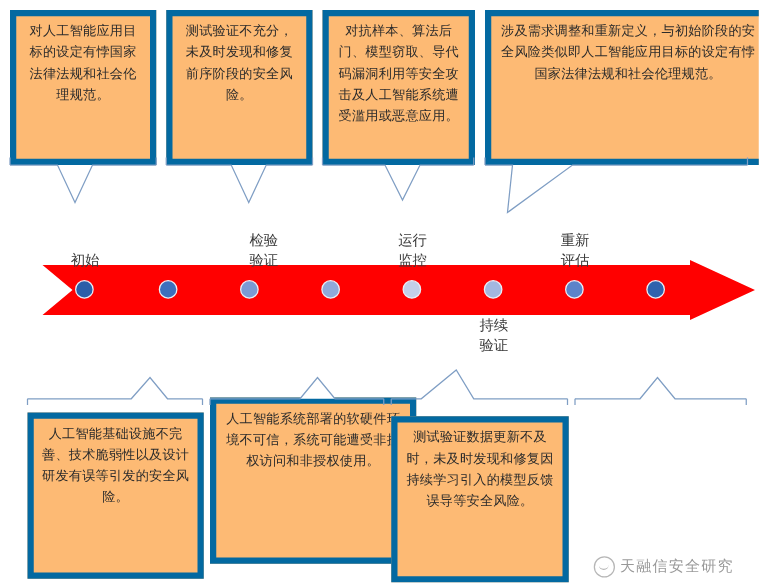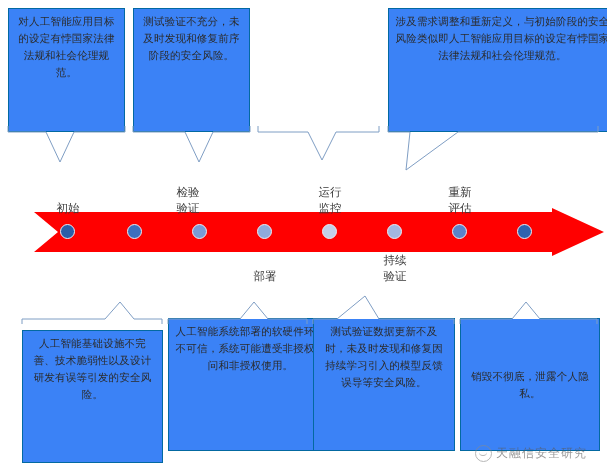--- a/index.html
+++ b/index.html
@@ -9,22 +9,22 @@
     font-family:"DejaVu Sans","Liberation Sans",sans-serif;
     overflow:hidden;
     position:relative;
   }
   #stage{position:relative;width:607px;height:466px;}
 
   
   .callout{
     position:absolute;
     box-sizing:border-box;
-    border:1px solid #0369a1;
-    background:#3b82f6;
+    border:5px solid #0369a1;
+    background:#fdba74;
     color:#2b2b2b;
     font-size:10.5px;
     line-height:17px;
     letter-spacing:.2px;
     text-align:justify;
     text-justify:inter-ideograph;
     padding:4px 6px;
     z-index:3;
   }
   .callout.center{text-align:center;}
@@ -105,39 +105,42 @@
 
   <div class="callout center" style="left:133px;top:8px;width:117px;height:124px;">
     <span class="callout-text">测试验证不充分，未及时发现和修复前序阶段的安全风险。</span>
   </div>
   <svg class="tail" style="left:133px;top:126px;width:120px;height:42px;" viewBox="0 0 120 42">
     <polyline points="0,6 52,6 66,36 80,6 117,6" fill="#ffffff" stroke="#7f9ec4" stroke-width="1"></polyline>
     <line x1="0" y1="6" x2="0" y2="0" stroke="#7f9ec4" stroke-width="1"></line>
     <line x1="117" y1="6" x2="117" y2="0" stroke="#7f9ec4" stroke-width="1"></line>
   </svg>
 
+  <div class="callout" style="left:258px;top:8px;width:122px;height:124px;">
+    <span class="callout-text">对抗样本、算法后门、模型窃取、导代码漏洞利用等安全攻击及人工智能系统遭受滥用或恶意应用。</span>
+  </div>
   <svg class="tail" style="left:258px;top:126px;width:124px;height:42px;" viewBox="0 0 124 42">
     <polyline points="0,6 50,6 64,34 78,6 121,6" fill="#ffffff" stroke="#7f9ec4" stroke-width="1"></polyline>
     <line x1="0" y1="6" x2="0" y2="0" stroke="#7f9ec4" stroke-width="1"></line>
     <line x1="121" y1="6" x2="121" y2="0" stroke="#7f9ec4" stroke-width="1"></line>
   </svg>
 
   <div class="callout" style="left:388px;top:8px;width:229px;height:124px;">
     <span class="callout-text">涉及需求调整和重新定义，与初始阶段的安全风险类似即人工智能应用目标的设定有悖国家法律法规和社会伦理规范。</span>
   </div>
   <svg class="tail" style="left:388px;top:126px;width:213px;height:48px;" viewBox="0 0 213 48">
     <polyline points="0,6 22,6 18,44 70,6 210,6" fill="#ffffff" stroke="#7f9ec4" stroke-width="1"></polyline>
     <line x1="0" y1="6" x2="0" y2="0" stroke="#7f9ec4" stroke-width="1"></line>
     <line x1="210" y1="6" x2="210" y2="0" stroke="#7f9ec4" stroke-width="1"></line>
   </svg>
 
   <div class="stage-label" style="left:36px;top:184px;width:64px;">
     <span>初始</span>
   </div>
-  <div class="stage-label" style="left:156px;top:168px;width:64px;text-align:center;">
+  <div class="stage-label" style="left:179px;top:168px;width:64px;text-align:center;">
     <span>检验
 验证</span>
   </div>
   <div class="stage-label" style="left:298px;top:168px;width:64px;">
     <span>运行
 监控</span>
   </div>
   <div class="stage-label" style="left:428px;top:168px;width:64px;">
     <span>重新
 评估</span>
@@ -149,23 +152,20 @@
 
   <div class="dot" style="left:60px;background:#2b5ea8;"></div>
   <div class="dot" style="left:127px;background:#3d6fbd;"></div>
   <div class="dot" style="left:192px;background:#7b9ad4;"></div>
   <div class="dot" style="left:257px;background:#8fa9da;"></div>
   <div class="dot" style="left:322px;background:#c3cfe9;"></div>
   <div class="dot" style="left:387px;background:#a3b7e0;"></div>
   <div class="dot" style="left:452px;background:#5c83c9;"></div>
   <div class="dot" style="left:517px;background:#2f62ad;"></div>
 
-  <div class="stage-label" style="left:233px;top:252px;width:64px;">
-    <span>部署</span>
-  </div>
   <div class="stage-label" style="left:363px;top:236px;width:64px;">
     <span>持续
 验证</span>
   </div>
 
   <svg class="tail" style="left:22px;top:300px;width:143px;height:24px;" viewBox="0 0 143 24">
     <polyline points="0,19 83,19 98,2 112,19 140,19" fill="#ffffff" stroke="#7f9ec4" stroke-width="1"></polyline>
     <line x1="0" y1="19" x2="0" y2="24" stroke="#7f9ec4" stroke-width="1"></line>
     <line x1="140" y1="19" x2="140" y2="24" stroke="#7f9ec4" stroke-width="1"></line>
   </svg>
@@ -180,31 +180,28 @@
   </svg>
   <div class="callout center" style="left:168px;top:318px;width:165px;height:133px;">
     <span class="callout-text">人工智能系统部署的软硬件环境不可信，系统可能遭受非授权访问和非授权使用。</span>
   </div>
 
   <svg class="tail" style="left:313px;top:294px;width:144px;height:30px;" viewBox="0 0 144 30">
     <polyline points="0,25 24,25 52,2 66,25 141,25" fill="#ffffff" stroke="#7f9ec4" stroke-width="1"></polyline>
     <line x1="0" y1="25" x2="0" y2="30" stroke="#7f9ec4" stroke-width="1"></line>
     <line x1="141" y1="25" x2="141" y2="30" stroke="#7f9ec4" stroke-width="1"></line>
   </svg>
-  <div class="callout center" style="left:313px;top:318px;width:142px;height:133px;">
+  <div class="callout center" style="left:313px;top:333px;width:142px;height:133px;">
     <span class="callout-text">测试验证数据更新不及时，未及时发现和修复因持续学习引入的模型反馈误导等安全风险。</span>
   </div>
 
   <svg class="tail" style="left:460px;top:300px;width:140px;height:24px;" viewBox="0 0 140 24">
     <polyline points="0,19 52,19 66,2 80,19 137,19" fill="#ffffff" stroke="#7f9ec4" stroke-width="1"></polyline>
     <line x1="0" y1="19" x2="0" y2="24" stroke="#7f9ec4" stroke-width="1"></line>
     <line x1="137" y1="19" x2="137" y2="24" stroke="#7f9ec4" stroke-width="1"></line>
   </svg>
-  <div class="callout" style="left:460px;top:318px;width:140px;height:133px;display:flex;align-items:center;">
-    <span class="callout-text">销毁不彻底，泄露个人隐私。</span>
-  </div>
 
   <div id="watermark">
     <span class="wm-logo"></span>
     <span class="wm-text">天融信安全研究</span>
   </div>
 
 </div>
 
 </body></html>

